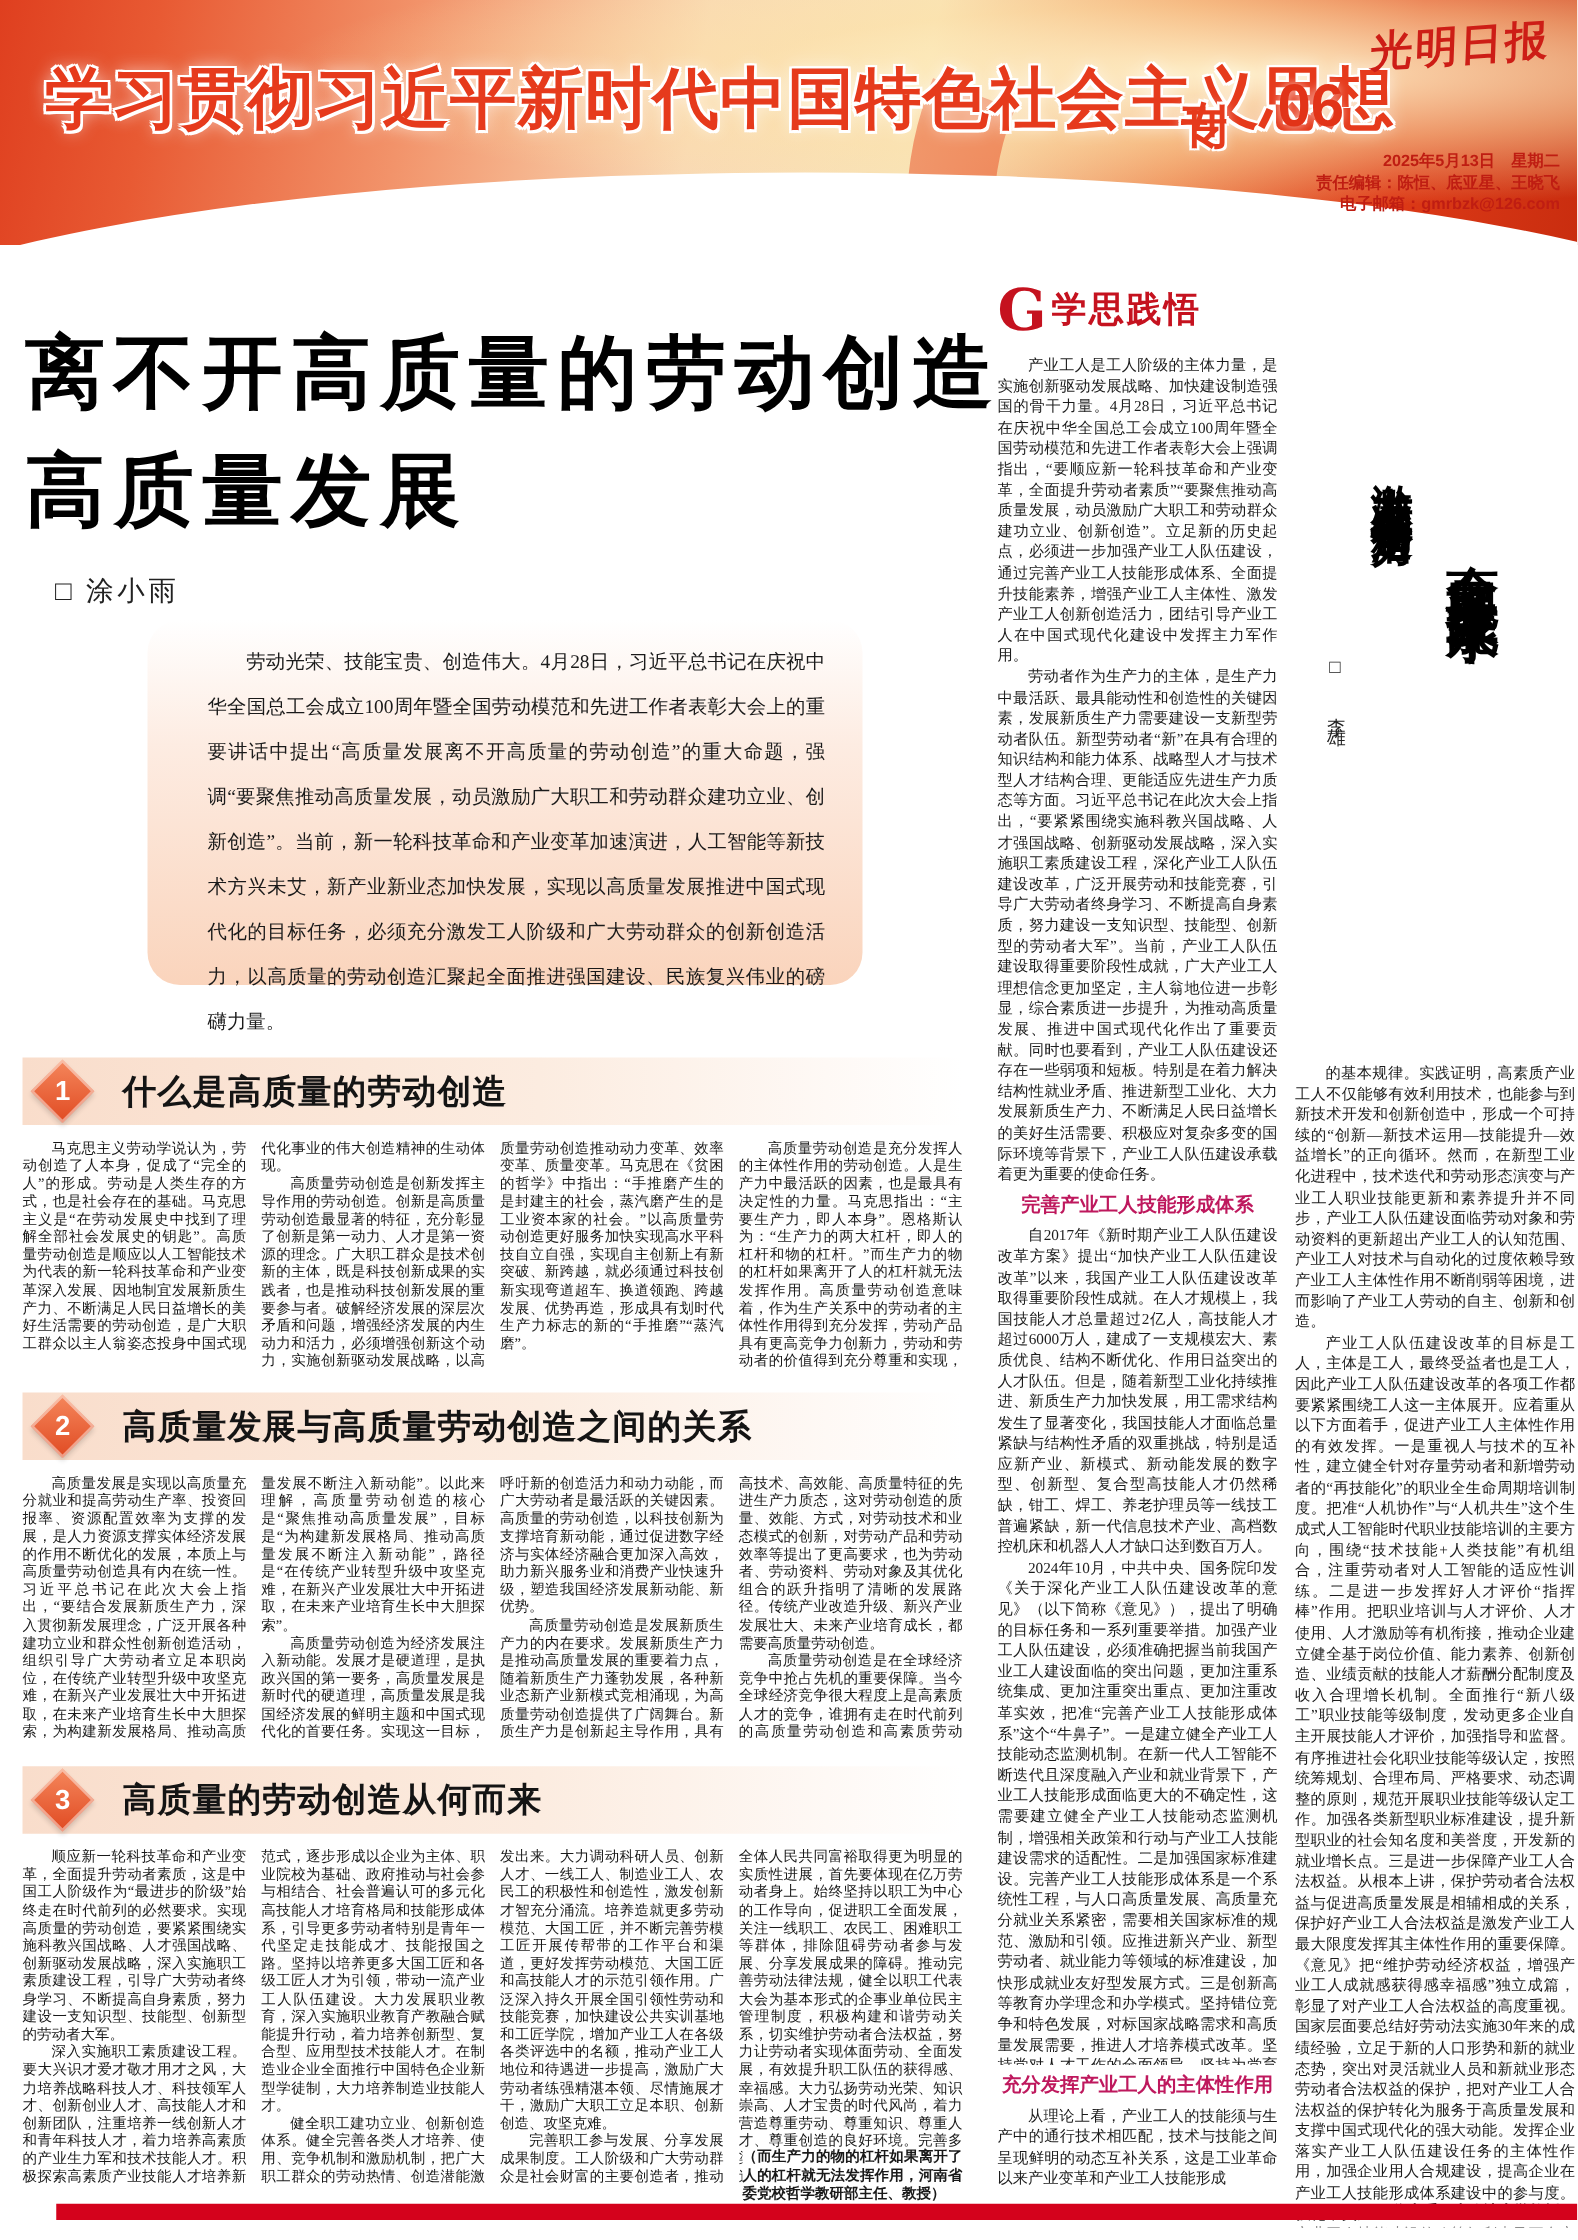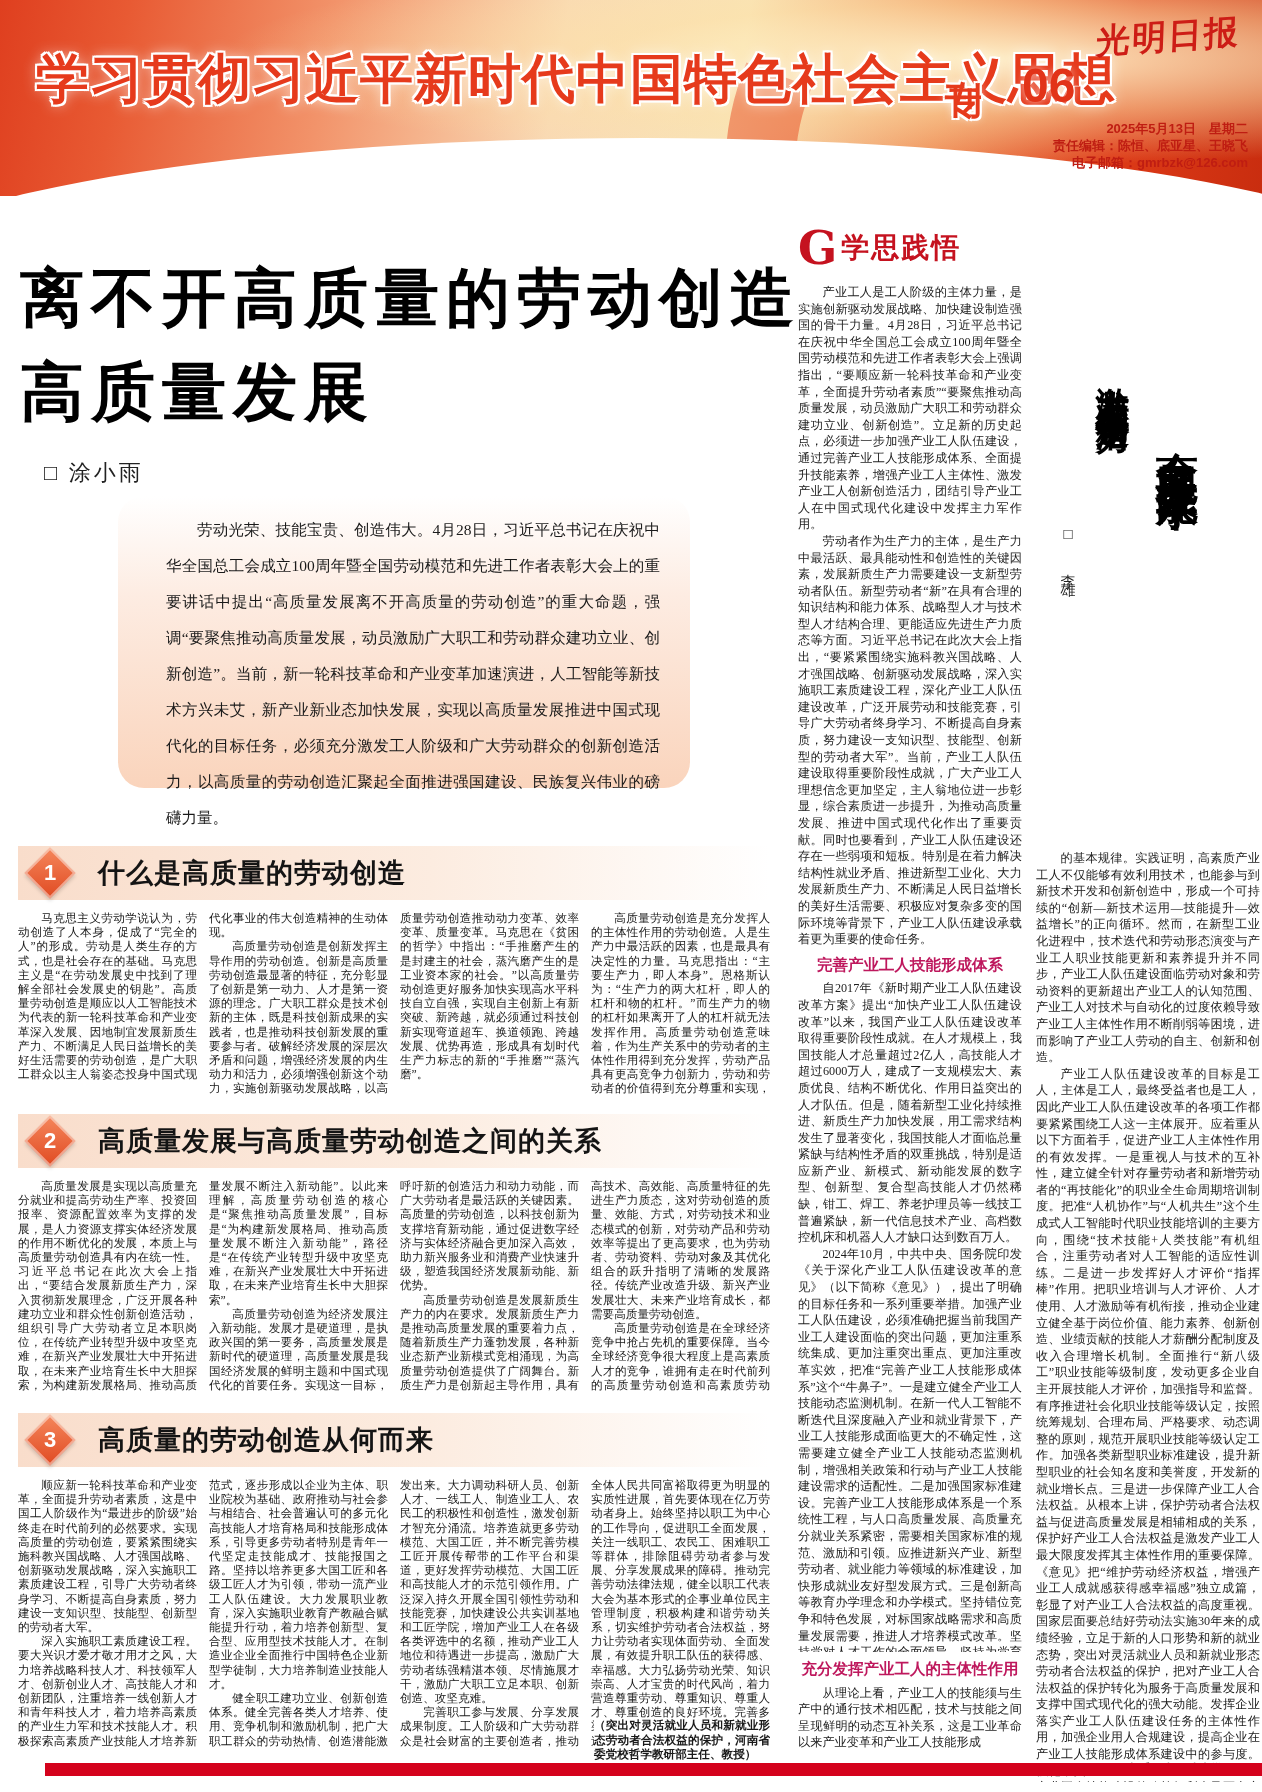--- a/index.html
+++ b/index.html
@@ -153,21 +153,21 @@
         <div class="diamond">
           <span>3</span>
         </div>
         <div class="sec-title">高质量的劳动创造从何而来</div>
       </div>
       <div class="cols">
         <p>顺应新一轮科技革命和产业变革，全面提升劳动者素质，这是中国工人阶级作为“最进步的阶级”始终走在时代前列的必然要求。实现高质量的劳动创造，要紧紧围绕实施科教兴国战略、人才强国战略、创新驱动发展战略，深入实施职工素质建设工程，引导广大劳动者终身学习、不断提高自身素质，努力建设一支知识型、技能型、创新型的劳动者大军。</p>
         <p>深入实施职工素质建设工程。要大兴识才爱才敬才用才之风，大力培养战略科技人才、科技领军人才、创新创业人才、高技能人才和创新团队，注重培养一线创新人才和青年科技人才，着力培养高素质的产业生力军和技术技能人才。积极探索高素质产业技能人才培养新范式，逐步形成以企业为主体、职业院校为基础、政府推动与社会参与相结合、社会普遍认可的多元化高技能人才培育格局和技能形成体系，引导更多劳动者特别是青年一代坚定走技能成才、技能报国之路。坚持以培养更多大国工匠和各级工匠人才为引领，带动一流产业工人队伍建设。大力发展职业教育，深入实施职业教育产教融合赋能提升行动，着力培养创新型、复合型、应用型技术技能人才。在制造业企业全面推行中国特色企业新型学徒制，大力培养制造业技能人才。</p>
         <p>健全职工建功立业、创新创造体系。健全完善各类人才培养、使用、竞争机制和激励机制，把广大职工群众的劳动热情、创造潜能激发出来。大力调动科研人员、创新人才、一线工人、制造业工人、农民工的积极性和创造性，激发创新才智充分涌流。培养造就更多劳动模范、大国工匠，并不断完善劳模工匠开展传帮带的工作平台和渠道，更好发挥劳动模范、大国工匠和高技能人才的示范引领作用。广泛深入持久开展全国引领性劳动和技能竞赛，加快建设公共实训基地和工匠学院，增加产业工人在各级各类评选中的名额，推动产业工人地位和待遇进一步提高，激励广大劳动者练强精湛本领、尽情施展才干，激励广大职工立足本职、创新创造、攻坚克难。</p>
         <p>完善职工参与发展、分享发展成果制度。工人阶级和广大劳动群众是社会财富的主要创造者，推动全体人民共同富裕取得更为明显的实质性进展，首先要体现在亿万劳动者身上。始终坚持以职工为中心的工作导向，促进职工全面发展，关注一线职工、农民工、困难职工等群体，排除阻碍劳动者参与发展、分享发展成果的障碍。推动完善劳动法律法规，健全以职工代表大会为基本形式的企事业单位民主管理制度，积极构建和谐劳动关系，切实维护劳动者合法权益，努力让劳动者实现体面劳动、全面发展，有效提升职工队伍的获得感、幸福感。大力弘扬劳动光荣、知识崇高、人才宝贵的时代风尚，着力营造尊重劳动、尊重知识、尊重人才、尊重创造的良好环境。完善多渠道灵活就业的社会保障制度，创造更加良好的就业和劳动条件，统筹城乡就业政策体系，破除妨碍劳动力、人才流动的体制和政策弊端，支持广大劳动群众积极就业、大胆创业。有序提高劳动、技能、知识、创新等要素在收入分配中的权重。</p>
-        <div class="s3-attr">（突出对灵活就业人员和新就业形态劳动者合法权益的保护，河南省委党校哲学教研部主任、教授）</div>
+        <div class="s3-attr">（而生产力的物的杠杆如果离开了人的杠杆就无法发挥作用，河南省委党校哲学教研部主任、教授）</div>
       </div>
     </section>
   </main>
 
   <aside class="side-article">
     <div class="kicker-row">
       <span class="g-icon">G</span>
       <span class="kicker">学思践悟</span>
     </div>
 

